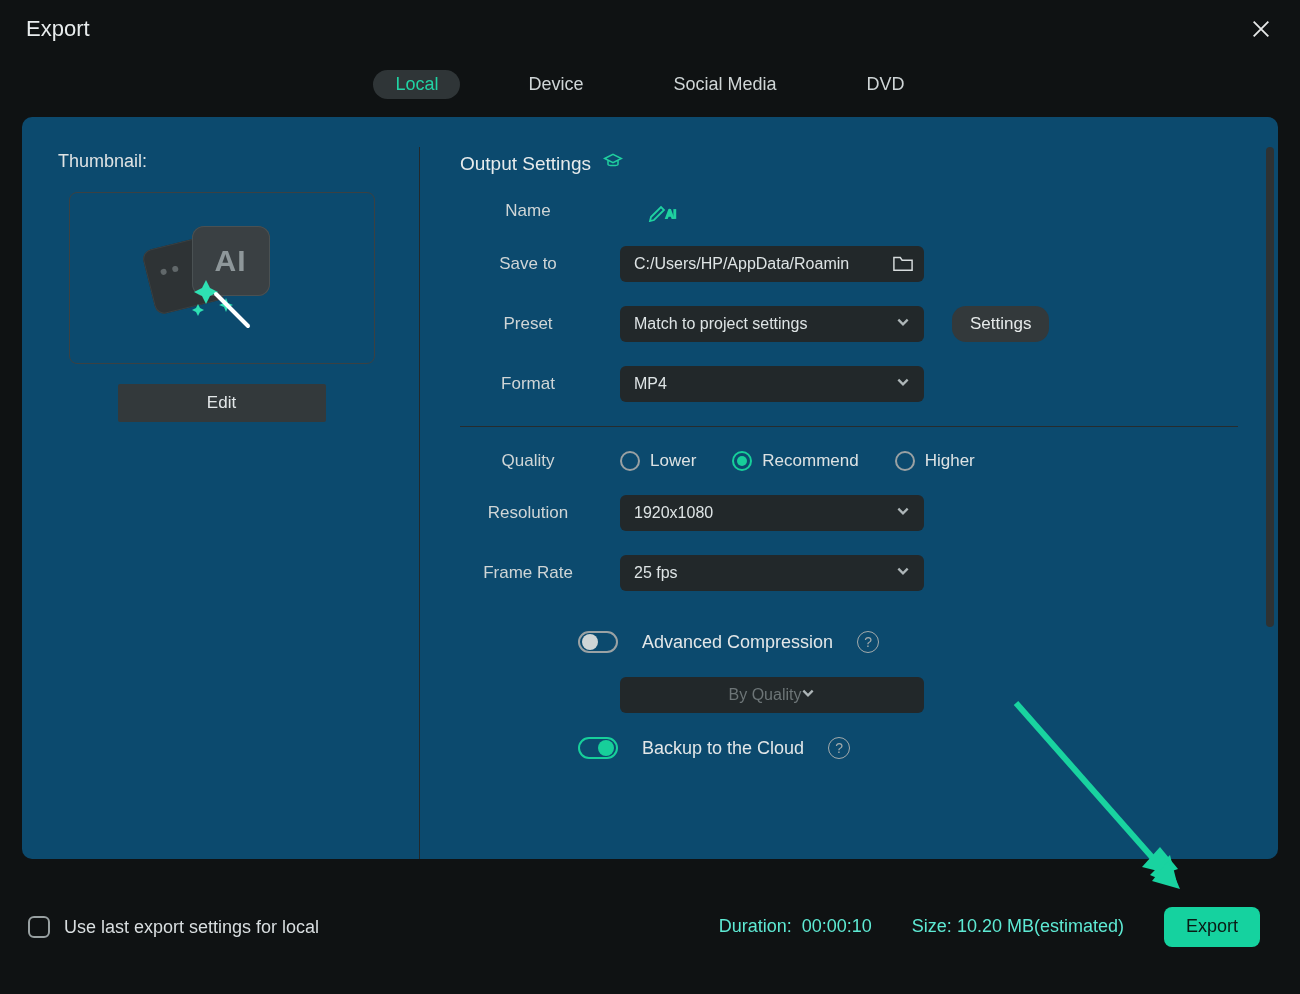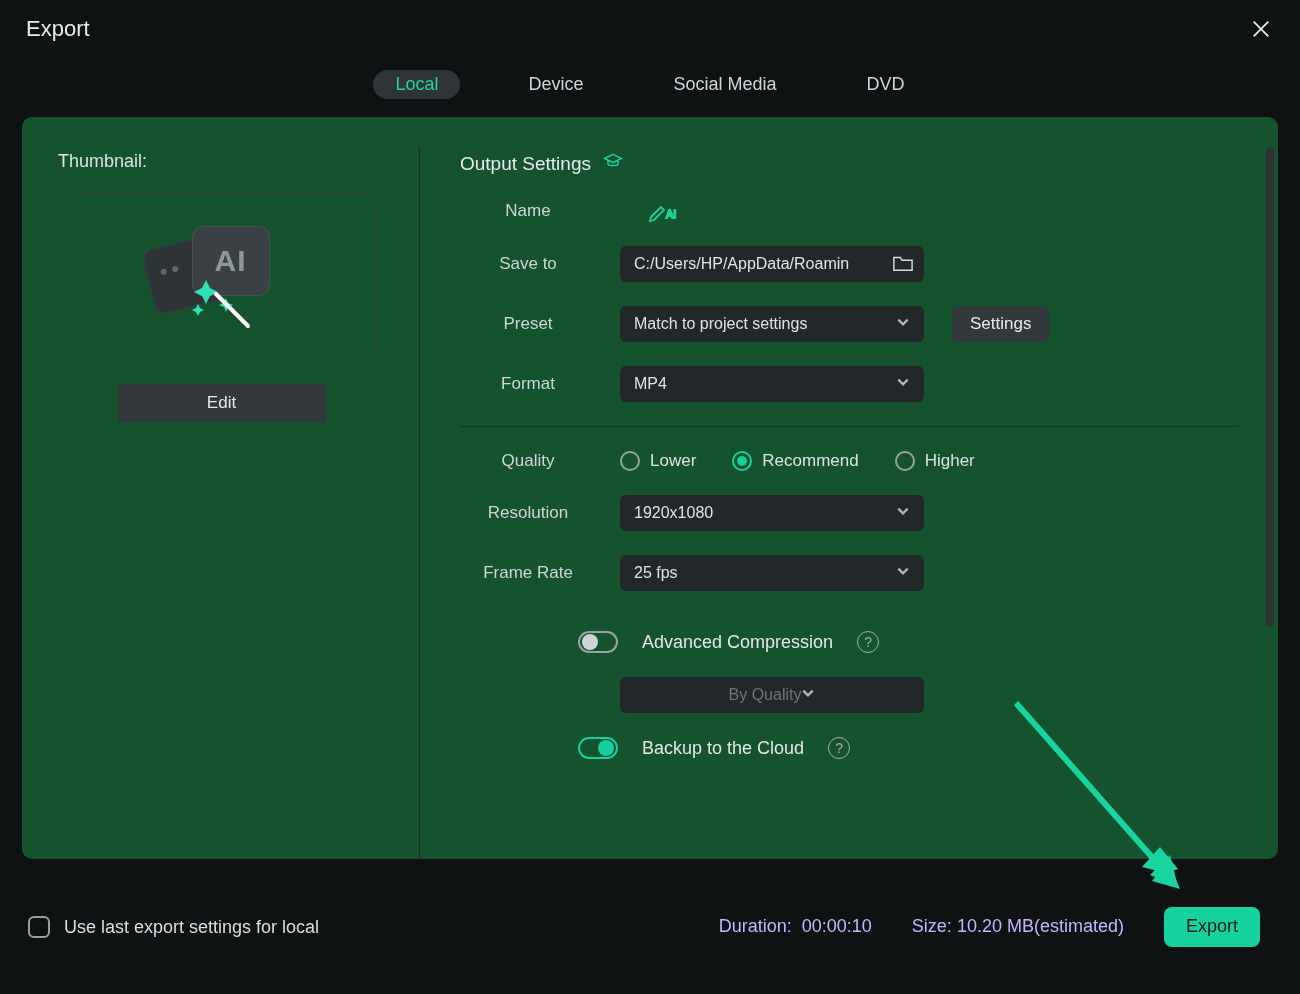--- a/index.html
+++ b/index.html
@@ -11,21 +11,21 @@
   .titlebar .title { font-size:22px; font-weight:500; color:#e8eced; }
   .close { width:26px; height:26px; display:flex; align-items:center; justify-content:center; color:#eceeee; cursor:pointer; }
   .close svg { width:22px; height:22px; stroke:#e6e8e8; stroke-width:2; }
 
   
   .tabs { display:flex; align-items:center; justify-content:center; gap:46px; padding:10px 0 18px 0; }
   .tab { color:#cfd5d6; font-size:18px; cursor:pointer; padding:4px 22px; border-radius:22px; }
   .tab.active { background:#2f3537; color:#21d3a4; }
 
   
-  .panel { background:#14532d; margin:0 22px; border-radius:10px; height:742px; position:relative; display:flex; padding:30px 0 0 0; }
+  .panel { background:#0c4a6e; margin:0 22px; border-radius:10px; height:742px; position:relative; display:flex; padding:30px 0 0 0; }
   .scroll-thumb { position:absolute; right:4px; top:30px; width:8px; height:480px; background:#2e3233; border-radius:4px; }
 
   
   .col-left { width:398px; padding:4px 34px 0 36px; border-right:1px solid #23292b; }
   .thumb-label { font-size:18px; color:#dfe3e4; margin-bottom:20px; }
   .thumb-box { width:306px; height:172px; border:1px solid #3b4143; border-radius:8px; display:flex; align-items:center; justify-content:center; margin:0 auto; }
   .thumb-inner { position:relative; width:120px; height:92px; }
   .ai-card-back { position:absolute; left:-14px; top:10px; width:72px; height:66px; background:#2e3335; border-radius:10px; transform:rotate(-14deg); box-shadow: inset 0 0 0 1px #3a4042; }
   .ai-card-back::after { content:""; position:absolute; left:14px; top:22px; width:6px; height:6px; background:#61686a; border-radius:50%; box-shadow: 12px 0 0 #61686a; }
   .ai-card-front { position:absolute; left:30px; top:-6px; width:78px; height:70px; background:#3a4043; border-radius:12px; display:flex; align-items:center; justify-content:center; color:#8e979a; font-weight:800; font-size:30px; letter-spacing:1px; box-shadow: inset 0 0 0 1px #4a5153; }
@@ -45,21 +45,21 @@
   .field { flex:0 0 304px; }
   .input, .select { width:304px; height:36px; background:#22282a; border:none; border-radius:6px; color:#dee4e5; padding:0 14px; font-size:16px; display:flex; align-items:center; justify-content:space-between; cursor:default; }
   .input.txt { cursor:text; }
   .select { cursor:pointer; }
   .select.disabled { color:#6d7577; cursor:default;justify-content:center; }
   .chev svg { width:14px; height:14px; stroke:#aeb6b8; stroke-width:2; fill:none; }
   .side-ctrl { margin-left:28px; display:flex; align-items:center; }
   .ai-edit-icon svg { stroke:#1fd1a0; fill:none; stroke-width:1.8; }
   .ai-edit-icon .sub { fill:#1fd1a0; font-size:11px; font-family:Arial; }
   .folder-icon svg { width:22px; height:20px; stroke:#d7dcdd; fill:none; stroke-width:1.6; }
-  .settings-btn { height:36px; padding:0 18px; background:#33393b; color:#e6eaea; border:none; border-radius:6px; font-size:17px; cursor:pointer; }
+  .settings-btn { height:36px; padding:0 18px; background:#33393b; color:#e6eaea; border:none; border-radius:14px; font-size:17px; cursor:pointer; }
 
   .saveto-wrap { position:relative; width:304px; }
   .saveto-wrap .input { overflow:hidden; white-space:nowrap; }
   .saveto-wrap .folder-btn { position:absolute; right:10px; top:7px; cursor:pointer; }
 
   .divider { height:1px; background:#262c2e; margin:6px 0 24px 0; }
 
   
   .radios { display:flex; align-items:center; gap:36px; }
   .radio { display:flex; align-items:center; gap:10px; cursor:pointer; }
@@ -76,21 +76,21 @@
   .toggle.on .knob { left:auto; right:2px; background:#17cf9a; }
   .tlabel { color:#e3e7e8; font-size:18px; }
   .help { width:22px; height:22px; border:1.7px solid #a3aaab; border-radius:50%; display:flex; align-items:center; justify-content:center; color:#a3aaab; font-size:14px; cursor:pointer; }
 
   
   .footer { flex:1; display:flex; align-items:center; justify-content:space-between; padding:0 40px 0 28px; }
   .fleft { display:flex; align-items:flex-end; gap:14px; }
   .checkbox { width:22px; height:22px; border:2px solid #98a0a1; border-radius:6px; cursor:pointer; }
   .fleft .clabel { color:#d9dee0; font-size:18px; }
   .fright { display:flex; align-items:center; gap:40px; }
-  .meta { color:#c4b5fd; font-size:18px; }
+  .meta { color:#5eead4; font-size:18px; }
   .export-btn { height:40px; padding:0 22px; background:#15d29f; color:#0a1a14; font-size:18px; font-weight:500; border:none; border-radius:8px; cursor:pointer; }
 
   
   .arrow { position:absolute; pointer-events:none; }
   .arrow svg { overflow:visible; }
   .arrow line { stroke:#19d3a0; stroke-width:6; }
   .arrow polygon { fill:#19d3a0; }
 </style>
 </head>
 <body>

